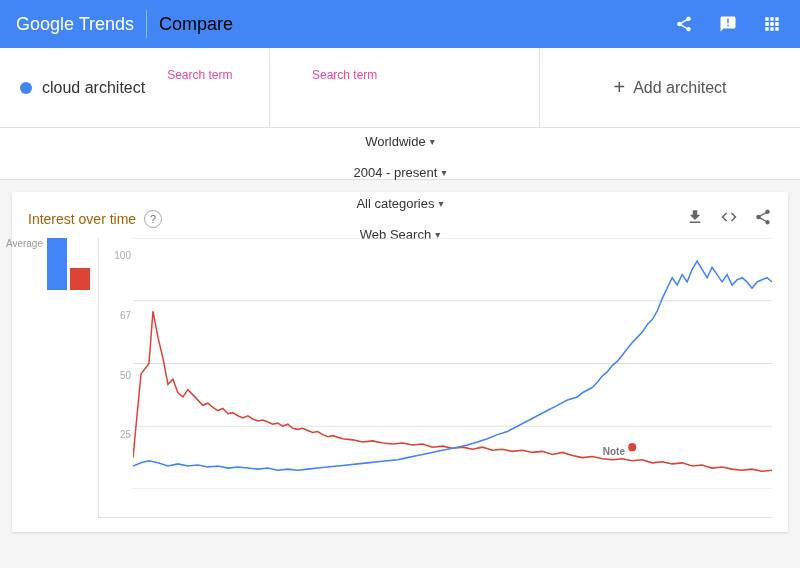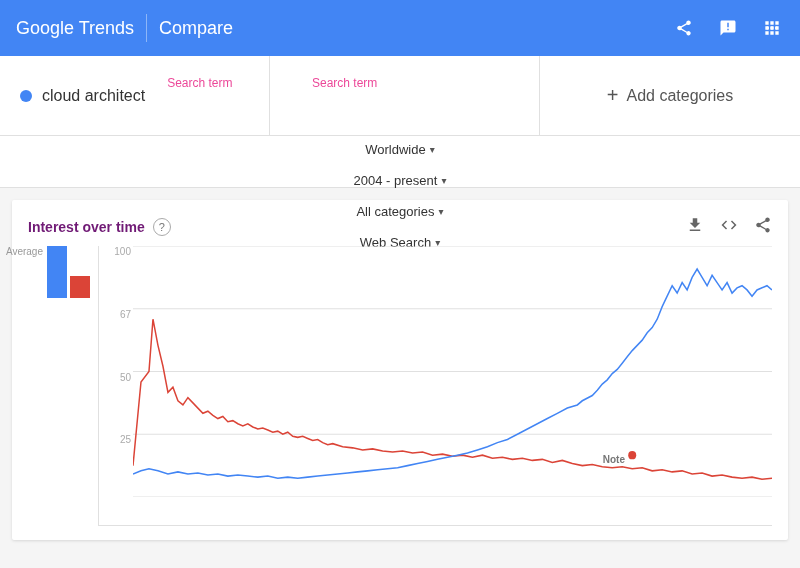--- a/index.html
+++ b/index.html
@@ -4,40 +4,40 @@
   <style>
     * { box-sizing: border-box; margin: 0; padding: 0; }
     body { font-family: 'Arial', sans-serif; background: #f5f5f5; width: 800px; height: 568px; overflow: hidden; }
 
     
     .header {
       background: #4285f4;
       display: flex;
       align-items: center;
       padding: 0 16px;
-      height: 56px;
+      height: 48px;
     }
     .header-logo {
       display: flex;
       align-items: center;
       gap: 8px;
     }
     .logo-text {
       color: white;
       font-size: 18px;
       font-weight: 500;
     }
     .header-divider {
       width: 1px;
       height: 28px;
       background: rgba(255,255,255,0.4);
       margin: 0 12px;
     }
     .compare-text {
-      color: #ffffff;
+      color: #000000;
       font-size: 18px;
     }
     .header-spacer { flex: 1; }
     .header-icons {
       display: flex;
       gap: 20px;
       align-items: center;
     }
     .header-icon {
       color: white;
@@ -147,22 +147,21 @@
       justify-content: space-between;
       margin-bottom: 8px;
     }
     .chart-title-area {
       display: flex;
       align-items: center;
       gap: 8px;
     }
     .chart-title {
       font-size: 14px;
-      color: #701a75;
-      font-weight: bold;
+      color: #a16207;
     }
     .help-icon {
       width: 18px;
       height: 18px;
       border-radius: 50%;
       border: 1px solid #aaa;
       display: flex;
       align-items: center;
       justify-content: center;
       font-size: 11px;
@@ -222,21 +221,21 @@
     .line-chart-area {
       flex: 1;
       position: relative;
       border-left: 1px solid #e0e0e0;
       border-bottom: 1px solid #e0e0e0;
     }
 
     .y-axis-labels {
       position: absolute;
       left: 0;
-      top: 0;
+      top: 12px;
       bottom: 28px;
       display: flex;
       flex-direction: column;
       justify-content: space-between;
       padding: 0 4px;
       pointer-events: none;
     }
     .y-label {
       font-size: 10px;
       color: #aaa;
@@ -315,21 +314,21 @@
       <div class="dot dot-blue"></div>
       <span>cloud architect</span>
     </div>
     <div class="search-term-type">Search term</div>
   </div>
   <div class="search-term">
     <div class="search-term-type">Search term</div>
   </div>
   <div class="add-comparison">
     <span class="add-icon">+</span>
-    <span>Add categories</span>
+    <span>Add architect</span>
   </div>
 </div>
 
 <div class="filters-bar">
   <button class="filter-btn">
     <span>Worldwide</span>
     <span class="chevron">▾</span>
   </button>
   <button class="filter-btn">
     <span>2004 - present</span>

